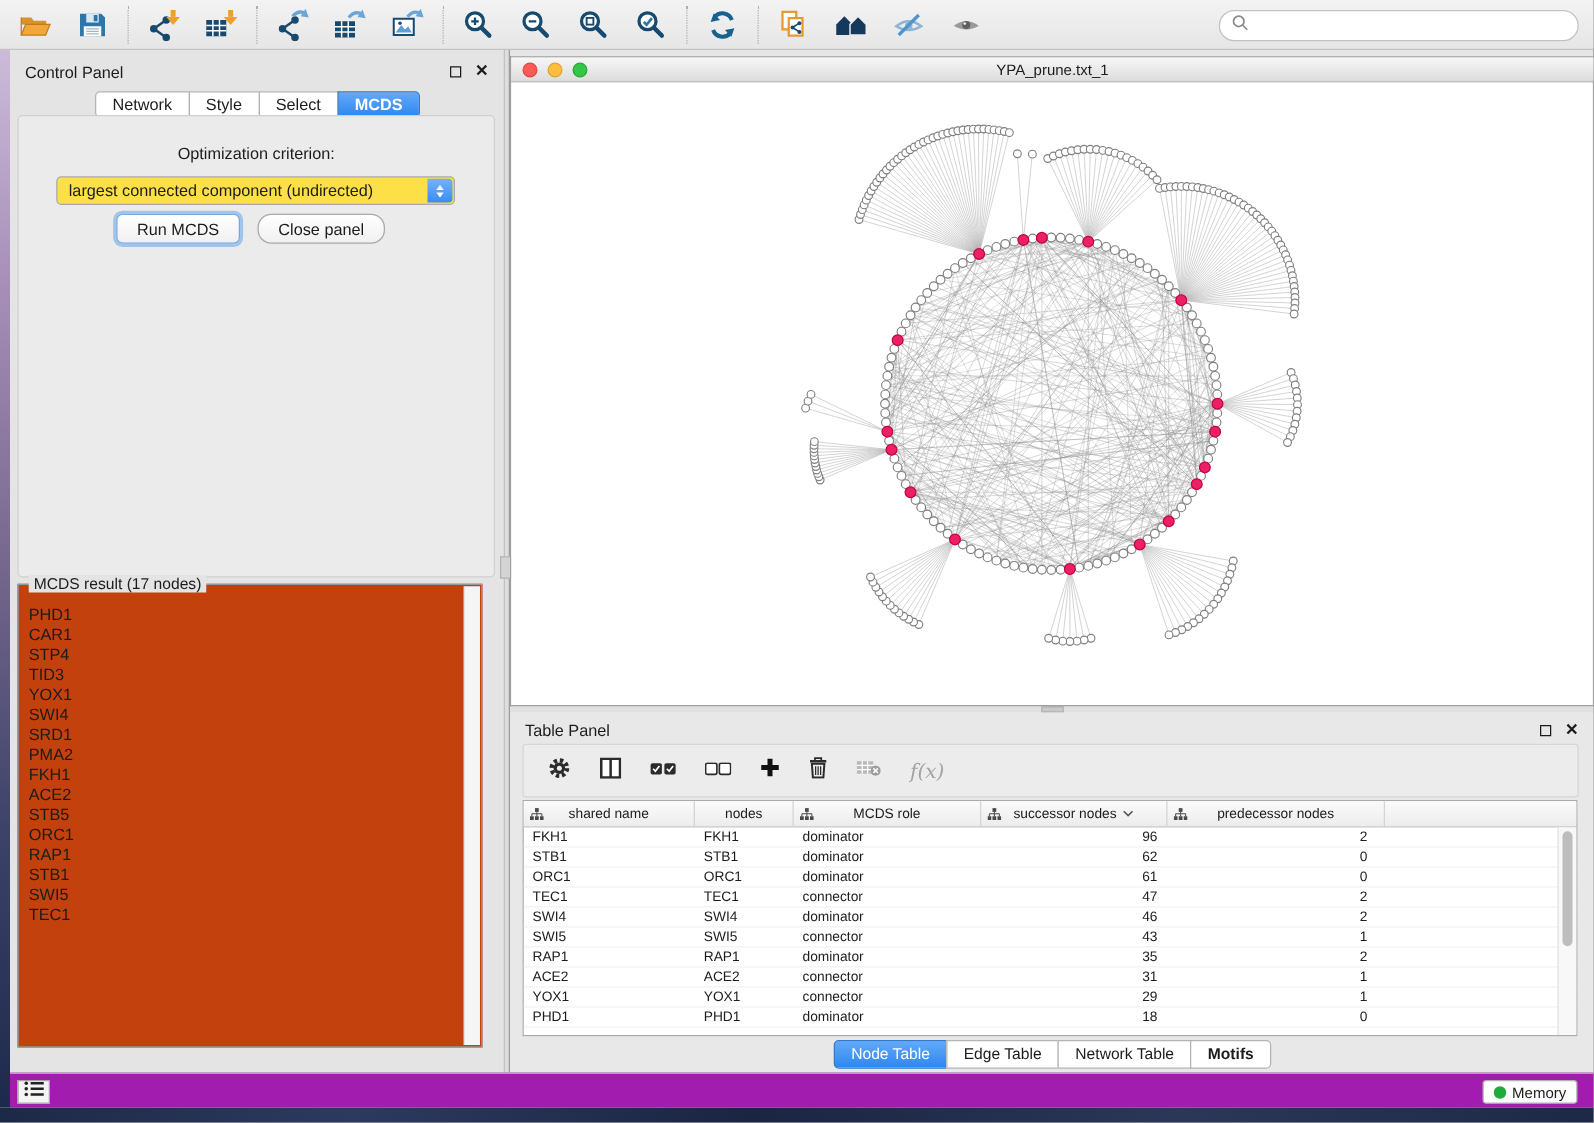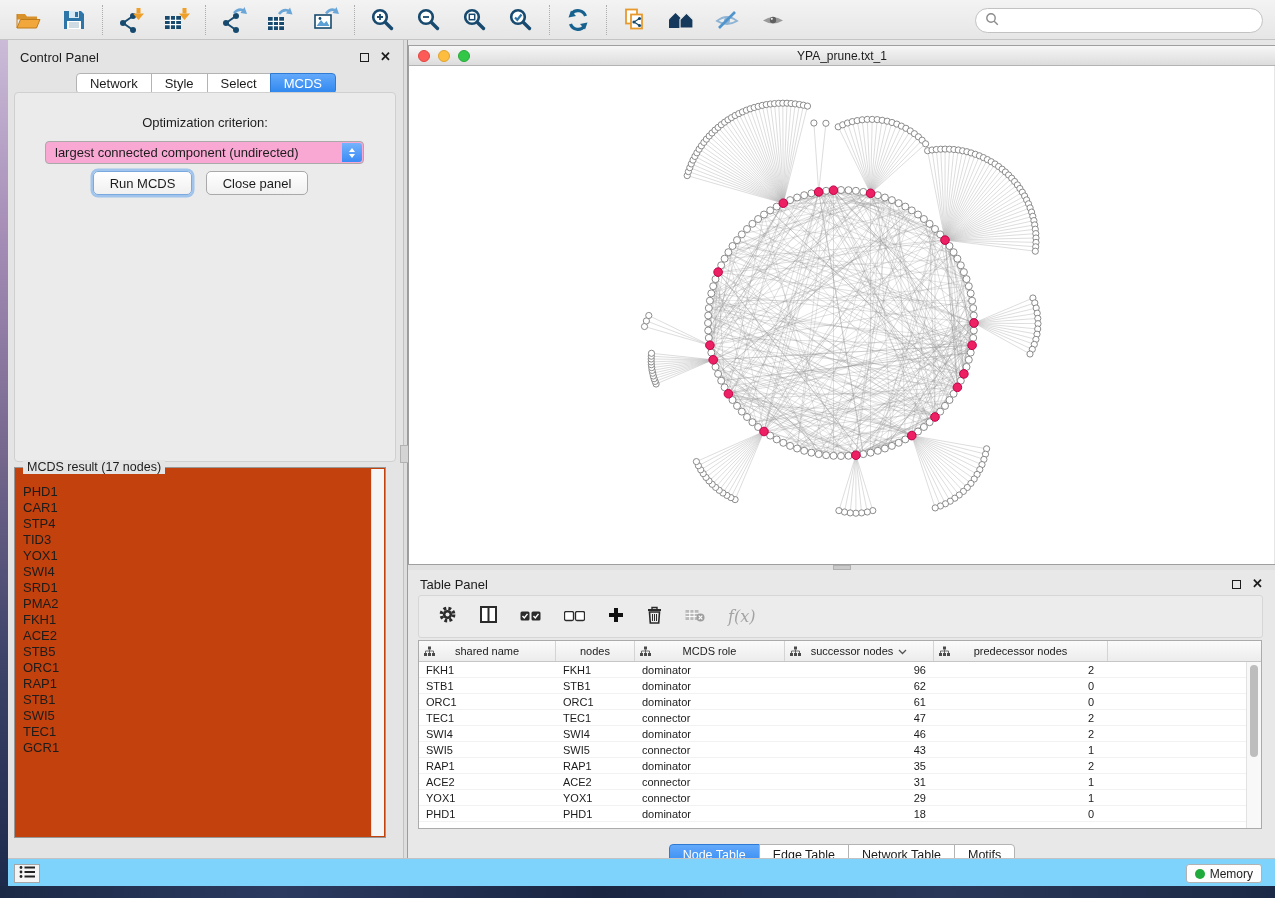--- a/index.html
+++ b/index.html
@@ -29,40 +29,40 @@
   .cpanel{position:absolute;left:8px;top:40px;width:395px;height:818px;background:#e4e4e4;}
   .panel-title{height:28px;display:flex;align-items:center;padding:6px 12px 0 12px;font-size:13px;}
   .win-btns{margin-left:auto;display:flex;align-items:center;gap:11px;}
   .float-ic{width:9px;height:9px;border:1.5px solid #1c1c1c;display:inline-block;}
   .close-ic{font-size:13px;font-weight:bold;line-height:10px;}
   .tab-row{position:absolute;left:0;width:100%;display:flex;justify-content:center;}
   .cp-tabs{top:33px;}
   .tab{background:#fff;border:1px solid #b3b3b3;margin-right:-1px;font-size:13px;
        padding:2px 13px;line-height:15px;white-space:nowrap;}
   .tab:first-child{border-radius:4px 0 0 4px;}
-  .tab:last-child{border-radius:0 4px 4px 0;}
+  .tab:last-child{border-radius:0 4px 4px 0;font-weight:bold;}
   .tab.active{background:linear-gradient(#62a9fb,#2f87ef);border-color:#2f7ad2;color:#fff;}
   .cp-body{position:absolute;left:6px;top:52px;width:382px;height:370px;background:#ebebeb;
            border:1px solid #d0d0d0;border-radius:4px;}
   .crit-label{position:absolute;top:22px;width:100%;text-align:center;font-size:13px;}
-  .cp-select{position:absolute;left:30px;top:48px;width:319px;height:23px;background:#f9a8d4;
+  .cp-select{position:absolute;left:30px;top:48px;width:319px;height:23px;background:#fde047;
              border:1px solid #a9a9a9;border-radius:4px;display:flex;align-items:center;
              padding-left:9px;font-size:13px;}
   .sel-step{position:absolute;right:1px;top:1px;bottom:1px;width:20px;border-radius:0 3px 3px 0;
             background:linear-gradient(#74b3fc,#3a8bf5);display:flex;flex-direction:column;
             align-items:center;justify-content:center;gap:2px;}
   .tri-up{width:0;height:0;border-left:3.5px solid transparent;border-right:3.5px solid transparent;
           border-bottom:4px solid #fff;}
   .tri-down{width:0;height:0;border-left:3.5px solid transparent;border-right:3.5px solid transparent;
           border-top:4px solid #fff;}
   .cp-btn{position:absolute;top:78px;height:24px;background:linear-gradient(#ffffff,#f0f0f0);
           border:1px solid #a9a9a9;border-radius:5px;font-size:13px;display:flex;
           align-items:center;justify-content:center;text-align:center;}
   .btn-run{left:78px;width:99px;border-color:#7aa9e0;box-shadow:0 0 0 2.5px rgba(110,170,235,.6);}
-  .btn-closep{left:191px;width:102px;}
+  .btn-closep{left:191px;width:102px;border-radius:11px;}
   .mcds-box{position:absolute;left:6px;top:427px;width:372px;height:371px;background:#c2410c;
             border:1px solid #979797;}
   .mcds-legend{position:absolute;top:-8px;left:8px;background:#e4e4e4;padding:0 4px;font-size:12.5px;}
   .mcds-list{position:absolute;left:1px;top:16px;right:15px;bottom:1px;overflow:hidden;
              font-size:13px;line-height:16px;padding-left:7px;}
   .mcds-scroll{position:absolute;top:1px;right:1px;width:13px;bottom:1px;background:#f5f5f5;
                border-left:1px solid #e1e1e1;}
 
   
   .vsplit{position:absolute;left:403px;top:40px;width:5px;height:818px;background:#dedede;
@@ -94,25 +94,25 @@
           border-bottom:1px solid #c6c6c6;font-size:11px;align-items:stretch;}
   .th-cell{position:relative;display:flex;align-items:center;justify-content:center;
            border-right:1px solid #d4d4d4;gap:5px;}
   .th-ic{position:absolute;left:5px;top:5px;}
   .tr{display:flex;height:16px;align-items:center;font-size:11px;border-bottom:1px solid #f2f2f2;}
   .td{padding-left:7px;white-space:nowrap;overflow:hidden;}
   .td.num{text-align:right;padding-left:0;}
   .tp-scroll{position:absolute;top:21px;right:0;width:15px;bottom:0;background:#f8f8f8;
              border-left:1px solid #e2e2e2;}
   .tp-thumb{position:absolute;top:3px;left:3px;width:8px;height:92px;background:#bdbdbd;border-radius:4px;}
-  .tp-tabs{top:262px;margin-top:12px;}
+  .tp-tabs{top:262px;}
   .tp-tabs .tab{font-size:12.5px;padding:3px 13px;}
 
   
-  .statusbar{position:absolute;left:8px;top:858px;width:1267px;height:28px;background:#7dd3fc;
+  .statusbar{position:absolute;left:8px;top:858px;width:1267px;height:28px;background:#a21caf;
              border-top:1px solid #c2c2c2;}
   .list-btn{position:absolute;left:6px;top:5px;width:26px;height:19px;background:#f4f4f4;
             border:1px solid #a6a6a6;display:flex;align-items:center;justify-content:center;}
   .mem-btn{position:absolute;right:13px;top:5px;height:19px;padding:0 8px;background:#fdfdfd;
            border:1px solid #b2b2b2;border-radius:3px;display:flex;align-items:center;gap:5px;
            font-size:12px;}
   .mem-dot{width:10px;height:10px;border-radius:50%;}
 </style>
 </head>
 <body>
@@ -328,21 +328,20 @@
           <div>SRD1</div>
           <div>PMA2</div>
           <div>FKH1</div>
           <div>ACE2</div>
           <div>STB5</div>
           <div>ORC1</div>
           <div>RAP1</div>
           <div>STB1</div>
           <div>SWI5</div>
           <div>TEC1</div>
-          <div>GCR1</div>
         </div>
       <div class="mcds-scroll"></div>
     </div>
   </div>
 
   <div class="vsplit">
       <div class="vsplit-h"></div>
     </div>
   <div class="hsplit">
       <div class="hsplit-h"></div>

